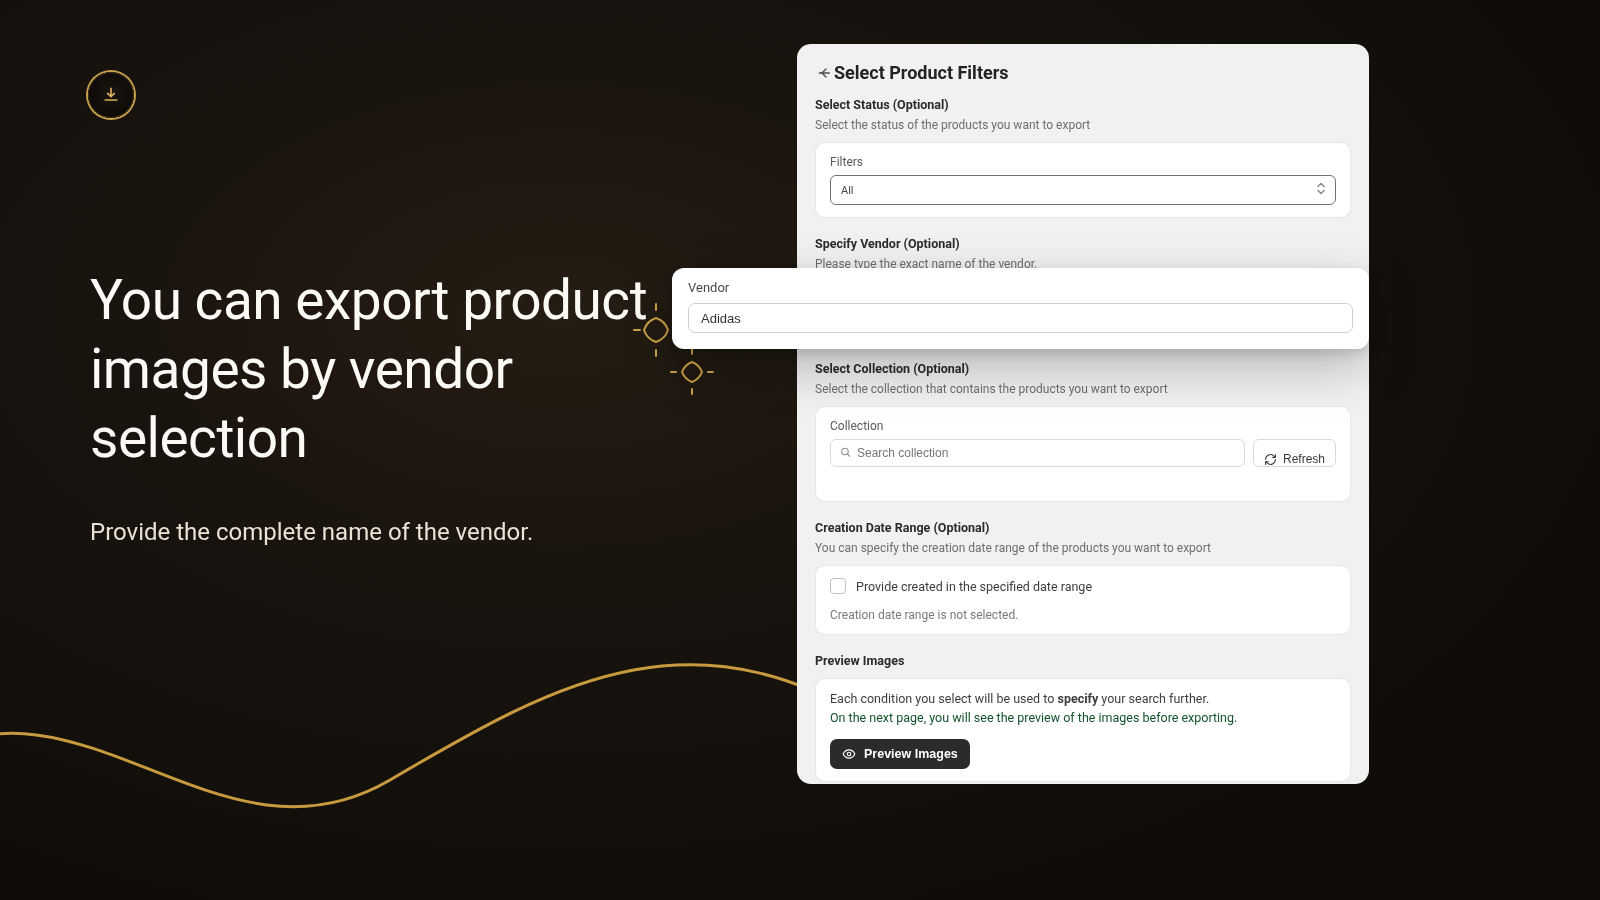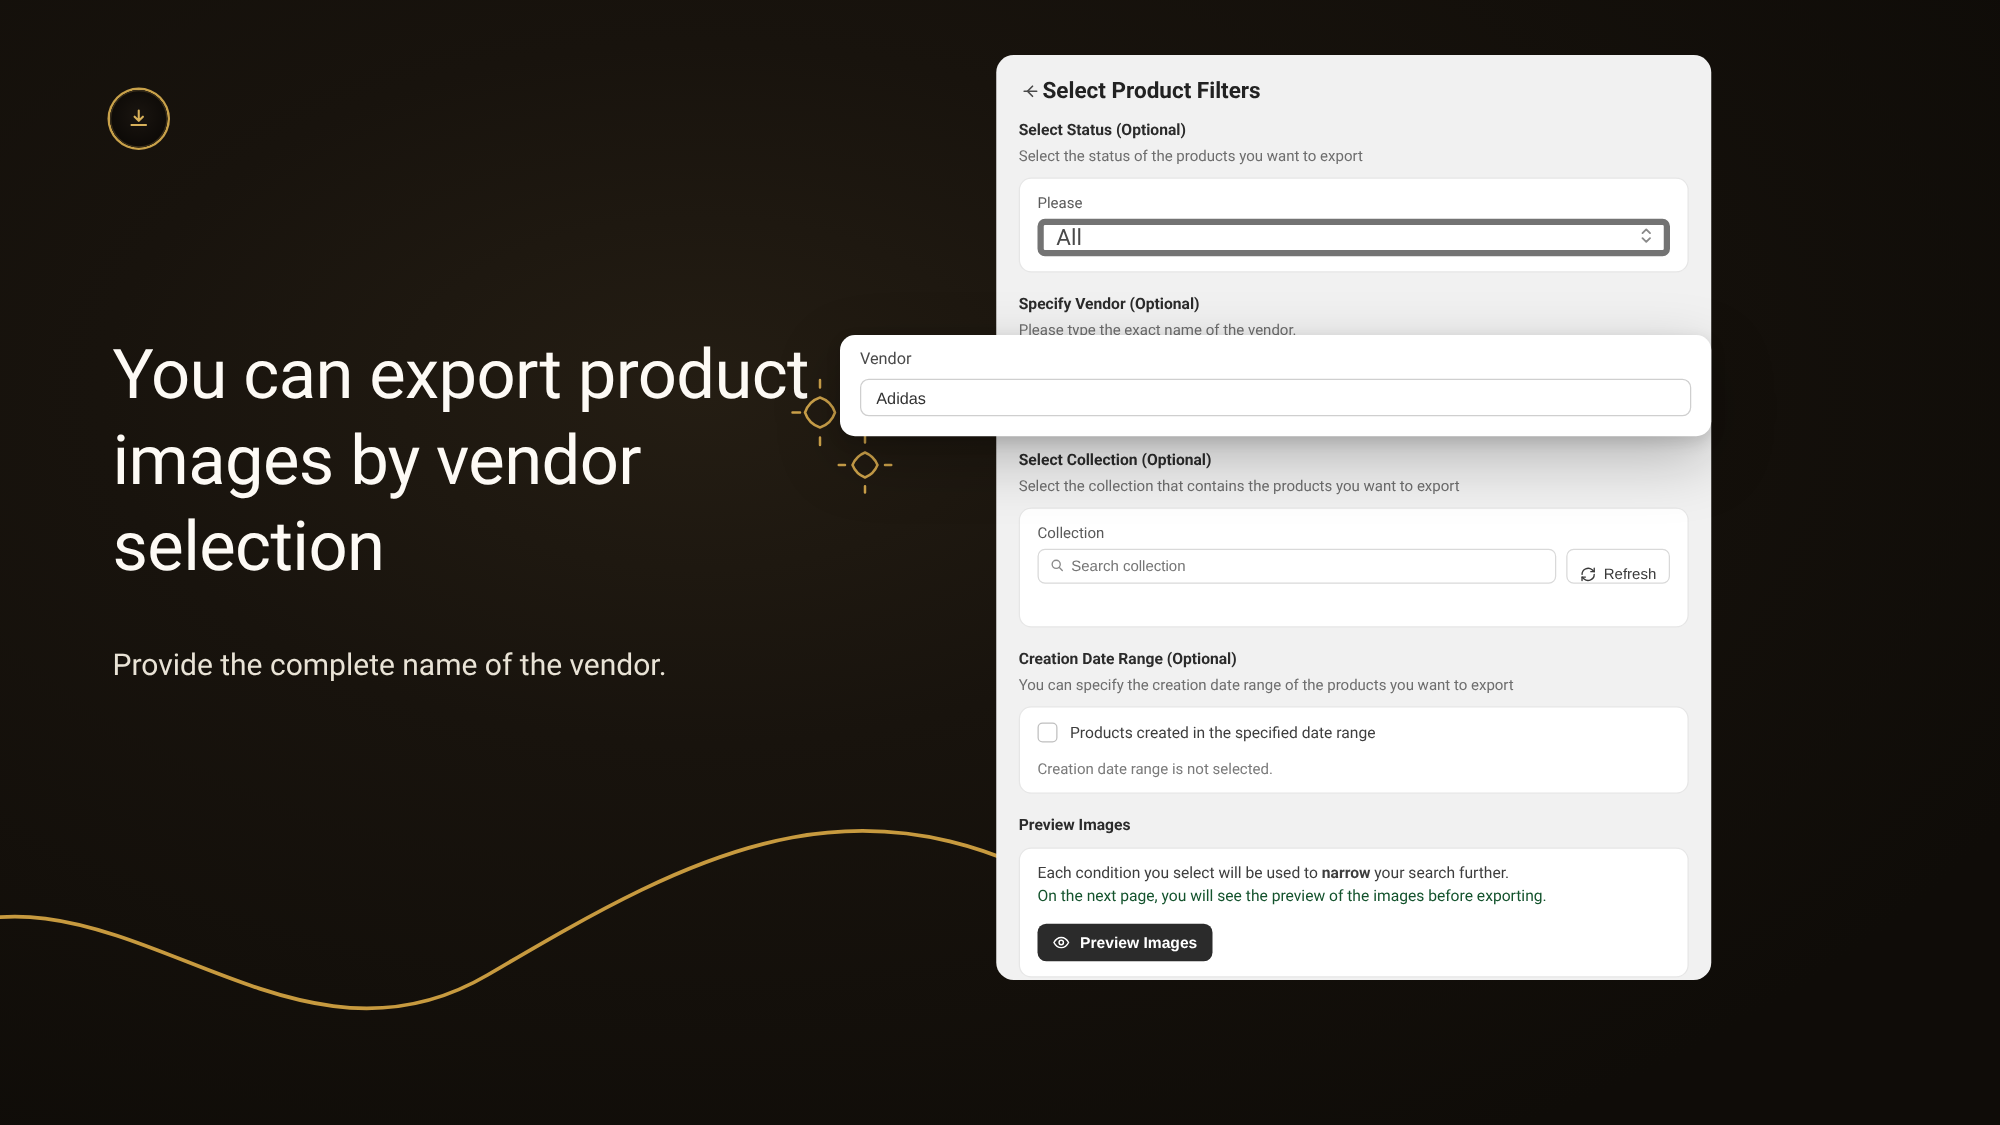--- a/index.html
+++ b/index.html
@@ -101,26 +101,26 @@
     border-radius: 10px;
     padding: 12px 14px;
   }
   .card .field-label {
     font-size: 12px; color: #5a5a5a; margin-bottom: 6px; display: block;
   }
   .select {
     position: relative;
     width: 100%;
     height: 30px;
-    border: 5px solid #737373;
+    border: 1px solid #737373;
     border-radius: 6px;
     background: #fff;
     display: flex; align-items: center;
     padding: 0 30px 0 10px;
-    font-size: 18px; color: #4a4a4a;
+    font-size: 11px; color: #4a4a4a;
   }
   .select .chevrons {
     position: absolute; right: 8px; top: 50%; transform: translateY(-50%);
     color: #8a8a8a;
   }
 
   .section { margin-top: 18px; }
 
   
   .vendor-float {
@@ -260,21 +260,21 @@
         <path d="M20 12H5" stroke="#4a4a4a" stroke-width="2" stroke-linecap="round"></path>
       </svg>
     </span>
     <h2>Select Product Filters</h2>
   </div>
 
   <div class="section" style="margin-top:6px">
     <div class="section-label">Select Status (Optional)</div>
     <div class="section-desc">Select the status of the products you want to export</div>
     <div class="card">
-      <span class="field-label">Please</span>
+      <span class="field-label">Filters</span>
       <div class="select">
         <span>All</span>
         <span class="chevrons">
           <svg width="12" height="14" viewBox="0 0 12 14" fill="none">
               <path d="M3 5l3-3 3 3M3 9l3 3 3-3" stroke="#8a8a8a" stroke-width="1.5" stroke-linecap="round" stroke-linejoin="round"></path>
             </svg>
         </span>
       </div>
     </div>
   </div>
@@ -310,31 +310,31 @@
       </div>
     </div>
   </div>
 
   <div class="section">
     <div class="section-label">Creation Date Range (Optional)</div>
     <div class="section-desc">You can specify the creation date range of the products you want to export</div>
     <div class="card">
       <label class="checkbox-row">
         <span class="chk"></span>
-        <span>Products created in the specified date range</span>
+        <span>Provide created in the specified date range</span>
       </label>
       <div class="muted">Creation date range is not selected.</div>
     </div>
   </div>
 
   <div class="section">
     <div class="section-label">Preview Images</div>
     <div class="card preview-card">
       <div class="line1">
-        <span>Each condition you select will be used to </span><strong>narrow</strong><span> your search further.</span>
+        <span>Each condition you select will be used to </span><strong>specify</strong><span> your search further.</span>
       </div>
       <div class="line2">On the next page, you will see the preview of the images before exporting.</div>
       <button class="preview-btn">
         <svg viewBox="0 0 24 24" fill="none">
             <path d="M2 12s3.5-7 10-7 10 7 10 7-3.5 7-10 7S2 12 2 12z" stroke="#fff" stroke-width="2"></path>
             <circle cx="12" cy="12" r="3" stroke="#fff" stroke-width="2"></circle>
           </svg>
         <span>Preview Images</span>
       </button>
     </div>

